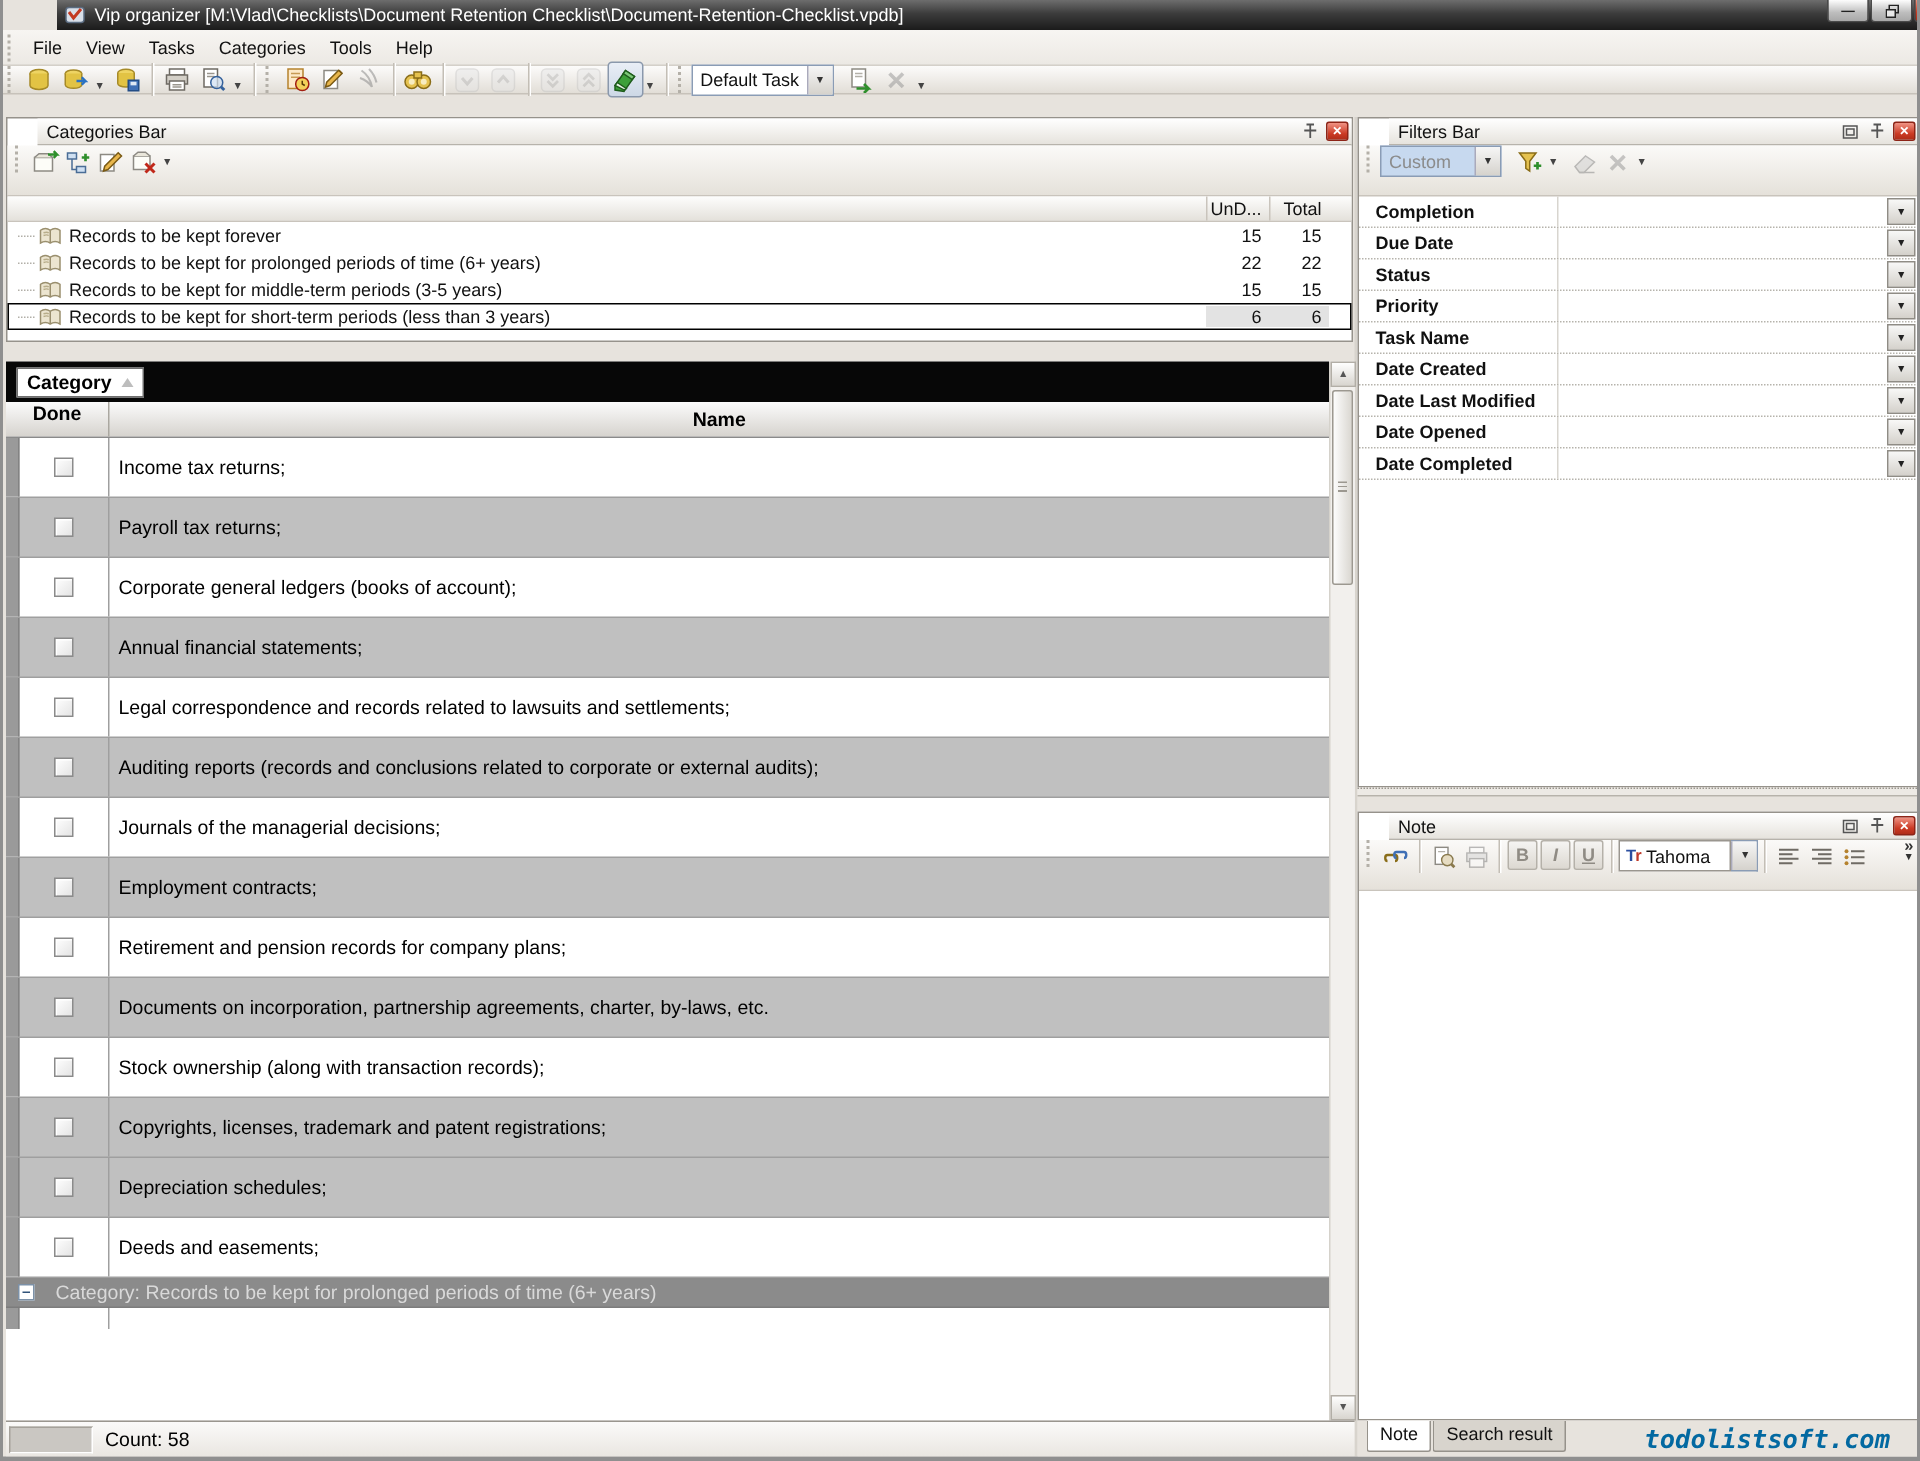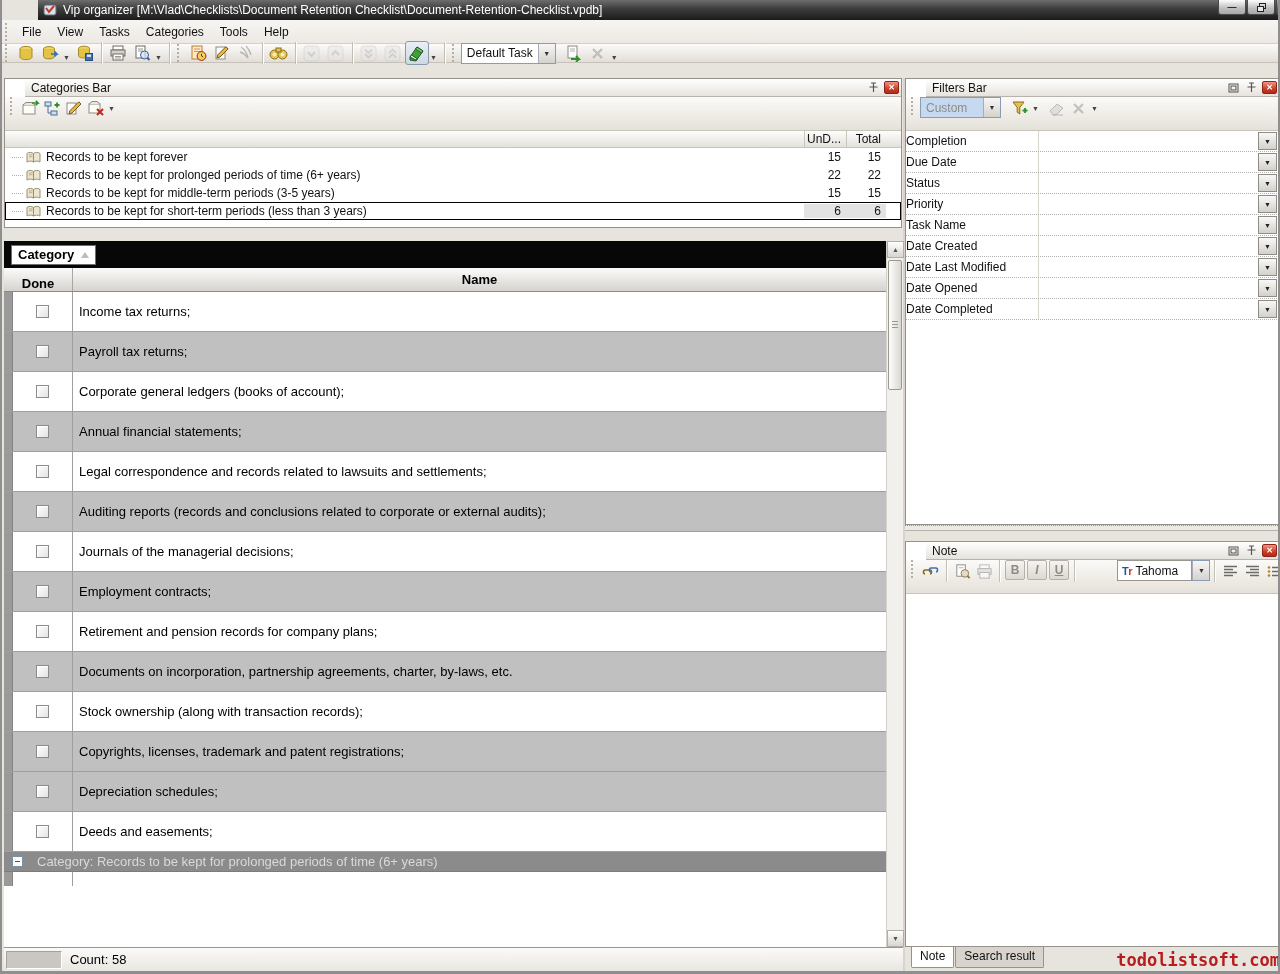--- a/index.html
+++ b/index.html
@@ -68,64 +68,64 @@
   .tree-row .book { margin:0 4px 0 3px; flex:none; display:flex; }
   .tree-row .t-label { flex:1; white-space:nowrap; overflow:hidden; padding-left:1px; }
   .tree-row .num { width:42px; text-align:right; padding-right:5px; flex:none; }
   .tree-row .num.total { width:40px; margin-right:15px; }
   .tree-row.selected { outline:1px solid #000; outline-offset:-1px; }
   .tree-row.selected .num { background:#e3e3e3; }
 
   
   #filters-panel { left:903px; top:78px; width:375px; height:447px; }
   .filter-row { display:flex; align-items:center; height:21px; border-bottom:1px dotted #b6b3ac; font-size:12px; color:#111; }
-  .f-label { width:132px; white-space:nowrap; }
+  .f-label { width:132px; padding-left:11px; white-space:nowrap;font-weight:bold; }
   .f-value { flex:1; align-self:stretch; border-left:1px solid #d8d5cf; }
   .f-dd { width:19px; height:18px; margin-right:2px; border:1px solid #8f8c85;
     background:linear-gradient(#f8f8f7,#d4d1cb); display:flex; align-items:center; justify-content:center;
     font-size:7px; color:#222; flex:none; }
 
   
   #sliver { position:absolute; left:903px; top:525px; width:375px; height:16px; background:#e7e3dd; }
   #sliver .dots { height:6px; border-top:1px dotted #9a968f; border-bottom:1px solid #b7b3ab; background:#edeae5; }
 
   
   #note-panel { left:903px; top:541px; width:375px; height:406px; }
   .fmt-btn { width:20px; height:20px; border:1px solid #b5b1a9; border-radius:2px;
     background:linear-gradient(#f5f4f2,#dcd8d1); display:flex; align-items:center; justify-content:center;
     font-size:12px; font-weight:bold; color:#8f8b84; margin:0 1px; flex:none; }
   .fmt-btn.italic { font-style:italic; }
   .fmt-btn.underline { text-decoration:underline; }
-  .fontbox { display:inline-flex; height:21px; border:1px solid #9a968f; background:#fff; align-items:center; padding:0 4px; flex:none;margin-left:38px; }
+  .fontbox { display:inline-flex; height:21px; border:1px solid #9a968f; background:#fff; align-items:center; padding:0 4px; flex:none; }
   .fontbox .tr { font-size:11px; font-weight:bold; color:#2b4fa0; margin-right:3px; }
   .fontbox .tr span { color:#c03a2a; }
   .fontbox .fname { font-size:12px; color:#111; width:52px; }
   .note-content { background:#fff; }
   .overflow-btn { margin-left:auto; margin-right:3px; display:flex; flex-direction:column; align-items:center; line-height:8px; color:#333; }
   .overflow-btn .chev { font-size:11px; font-weight:bold; }
   .overflow-btn .dn { font-size:7px; }
 
   
   #tabsrow { position:absolute; left:903px; top:947px; width:375px; height:27px; background:#e7e3dd;
     display:flex; align-items:flex-start; padding-left:6px; }
   .tab { height:21px; border:1px solid #96928b; border-top:none; padding:2px 8px 0 8px; font-size:12px; color:#111;
     background:#d8d4cd; border-radius:0 0 2px 2px; margin-right:1px; }
   .tab.active { background:#fff; }
-  .watermark { margin-left:auto; margin-right:0; font-family:"DejaVu Sans Mono", monospace;
-    font-weight:bold; font-size:17px; color:#b91c1c; padding-top:3px; }
+  .watermark { margin-left:auto; margin-right:20px; font-family:"DejaVu Sans Mono", monospace;
+    font-weight:bold; font-size:17px; color:#0369a1; padding-top:3px;font-style:italic; }
 
   
   #tasklist { position:absolute; left:2px; top:241px; width:899px; height:706px; background:#fff; }
   .group-band { height:27px; background:#070707; display:flex; align-items:center; padding-left:7px; width:882px; }
   .chip { background:#fff; border:1px solid #6e6e6e; height:20px; display:inline-flex; align-items:center;
     padding:0 6px; font-weight:bold; font-size:13px; color:#000; }
   .sort-tri { width:0; height:0; margin-left:7px; border-left:4px solid transparent; border-right:4px solid transparent;
     border-bottom:6px solid #bdbdbd; }
   .list-header { display:flex; height:24px; width:882px; background:linear-gradient(#fbfbfb,#d6d3ce);
-    border-bottom:1px solid #8a8a8a; font-weight:bold; font-size:13px; color:#000; align-items:flex-end; }
+    border-bottom:1px solid #8a8a8a; font-weight:bold; font-size:13px; color:#000; align-items:flex-start; }
   .lh-done { width:68px; text-align:center; }
   .lh-name { flex:1; text-align:center; border-left:1px solid #aaa7a0; align-self:stretch; line-height:23px; }
   #task-rows { width:882px; }
   .group-row { display:flex; align-items:center; height:20px; background:#8b8b8b; color:#d9d9d9;
     font-size:13px; border-bottom:1px solid #7c7c7c; }
   .minusbox { width:11px; height:11px; background:#fff; border:1px solid #7c91a8; margin:0 14px 0 8px;
     position:relative; flex:none; }
   .minusbox::after { content:""; position:absolute; left:2px; right:2px; top:4px; height:1px; background:#31537a; }
   .task-row { display:flex; align-items:stretch; height:40px; background:#fff; border-bottom:1px solid #9f9f9f; }
   .task-row.alt { background:#c0c0c0; }

